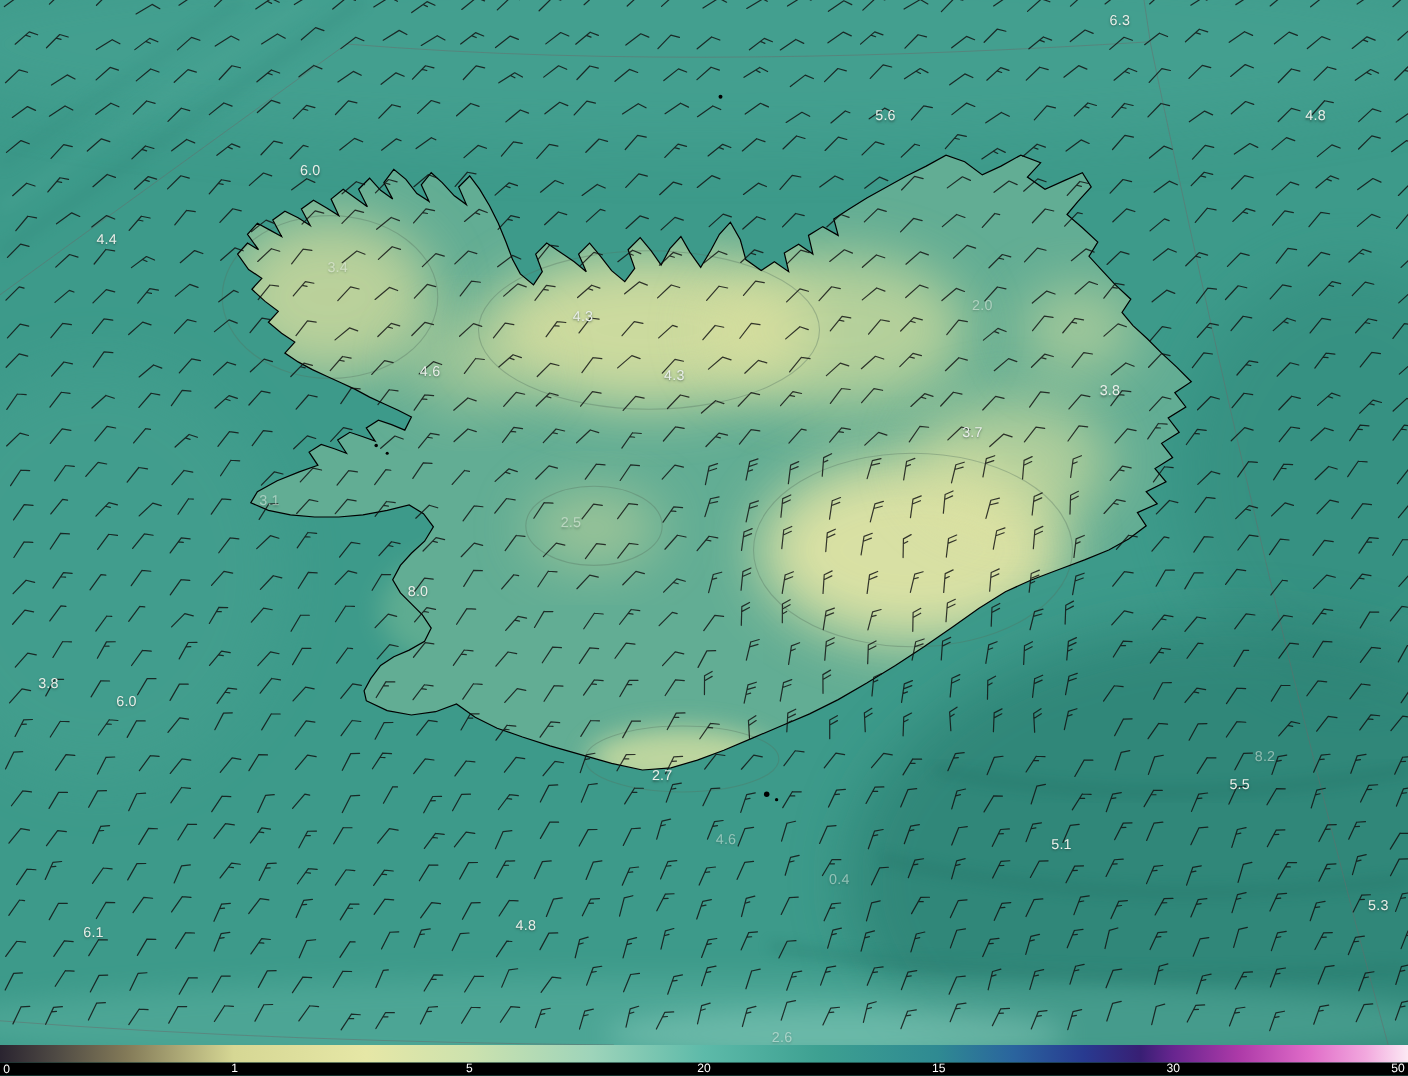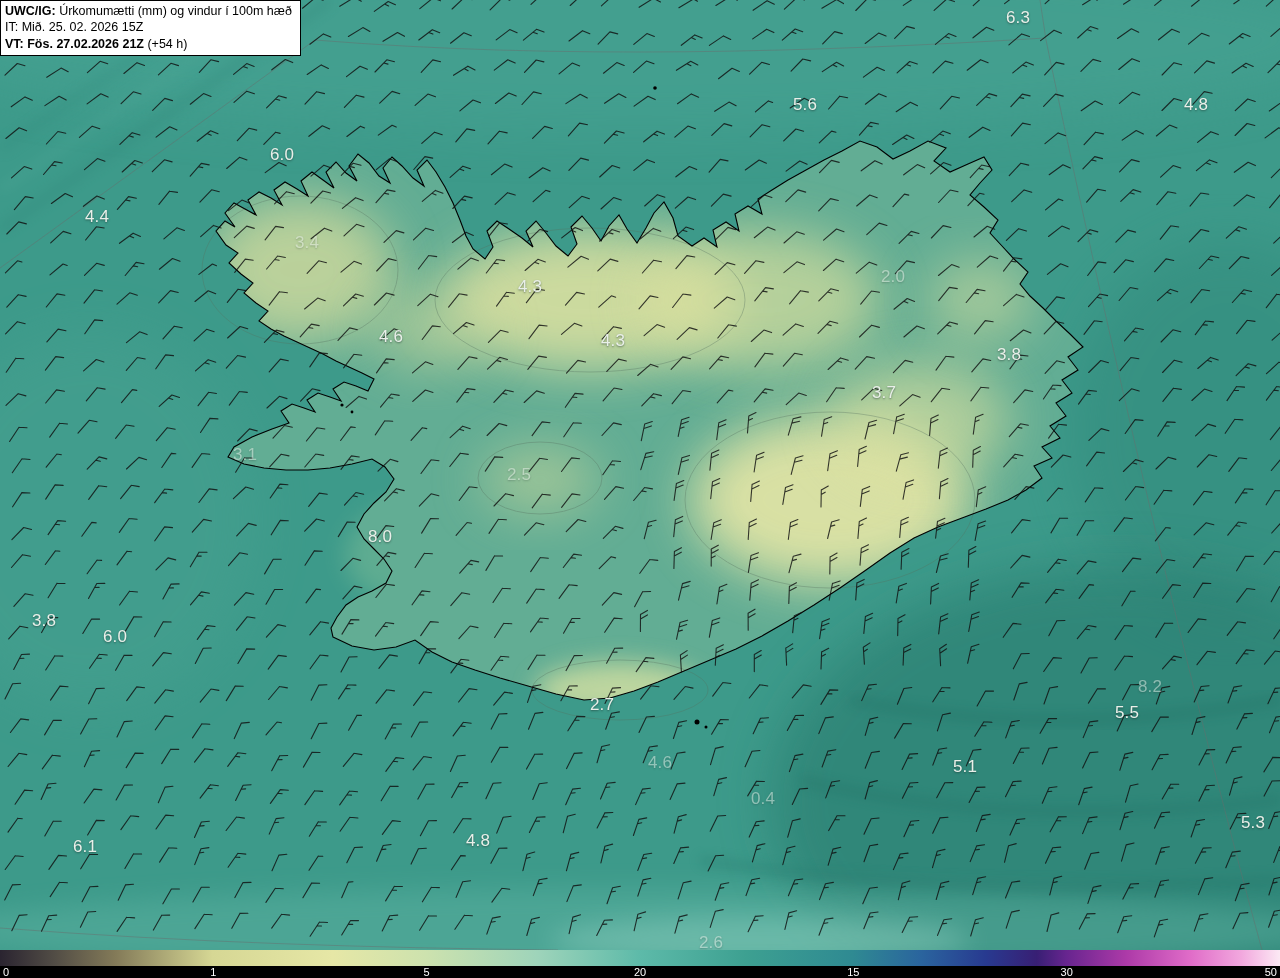--- a/index.html
+++ b/index.html
@@ -1,20 +1,20 @@
 <!DOCTYPE html>
 <html><head>
 <meta charset="utf-8">
 <style>
   html,body{margin:0;padding:0;background:#000;}
   .stage{position:relative;width:1280px;height:978px;overflow:hidden;
          font-family:"Liberation Sans",sans-serif;background:#3d9a8a;}
   #map{position:absolute;top:0;left:0;display:block;}
   #labels{position:absolute;inset:0;pointer-events:none;z-index:8;}
-  .vlabel{position:absolute;transform:translate(-50%,-50%);font-size:17px;
+  .vlabel{position:absolute;transform:translate(-50%,-50%);font-size:13px;
           color:#e9efe9;text-shadow:0 1px 2px rgba(25,45,40,.55);letter-spacing:.2px;}
   .vlabel.faint{opacity:.5;}
   .titlebox{position:absolute;top:0;left:0;background:#fff;border:1px solid #000;
             padding:2px 8px 3px 4px;font-size:12.5px;line-height:1.3;color:#000;z-index:20;}
   .titlebox .b{font-weight:bold;}
   .colorbar{position:absolute;left:0;bottom:0;width:1280px;z-index:15;}
   .cbar-bar{height:16px;width:100%;background:#444;}
   .cbar-ticks{position:relative;height:12px;background:#000;color:#fff;font-size:11px;line-height:12px;}
   .cbar-ticks span{position:absolute;top:0;transform:translateX(-50%);}
 </style>
@@ -125,29 +125,20 @@
       <div class="vlabel" style="left: 1127px; top: 713px;">5.5</div>
       <div class="vlabel faint" style="left: 660px; top: 763px;">4.6</div>
       <div class="vlabel" style="left: 965px; top: 767px;">5.1</div>
       <div class="vlabel faint" style="left: 763px; top: 799px;">0.4</div>
       <div class="vlabel" style="left: 1253px; top: 823px;">5.3</div>
       <div class="vlabel" style="left: 85px; top: 847px;">6.1</div>
       <div class="vlabel" style="left: 478px; top: 841px;">4.8</div>
       <div class="vlabel faint" style="left: 711px; top: 943px;">2.6</div>
     </div>
 
-  <div class="titlebox">
-    <div>
-      <span class="b">UWC/IG:</span><span> Úrkomumætti (mm) og vindur í 100m hæð</span>
-    </div>
-    <div>IT: Mið. 25. 02. 2026 15Z</div>
-    <div>
-      <span class="b">VT: Fös. 27.02.2026 21Z</span><span> (+54 h)</span>
-    </div>
-  </div>
 
   <div class="colorbar">
     <div id="cbar" class="cbar-bar" style="background: linear-gradient(to right, rgb(42, 36, 48) 0%, rgb(79, 74, 68) 4%, rgb(131, 122, 88) 9%, rgb(214, 215, 148) 16.6%, rgb(230, 231, 166) 26%, rgb(205, 226, 174) 33.3%, rgb(158, 212, 186) 42%, rgb(93, 186, 169) 50%, rgb(61, 160, 145) 58.3%, rgb(47, 138, 146) 66.6%, rgb(42, 100, 158) 72%, rgb(40, 58, 144) 77%, rgb(56, 31, 116) 81%, rgb(103, 37, 143) 83.3%, rgb(173, 58, 168) 88%, rgb(224, 108, 200) 93%, rgb(242, 168, 222) 97%, rgb(252, 233, 244) 100%);"></div>
     <div id="cbticks" class="cbar-ticks">
         <span style="left: 3px; transform: none;">0</span>
         <span style="left: 16.6667%;">1</span>
         <span style="left: 33.3333%;">5</span>
         <span style="left: 50%;">20</span>
         <span style="left: 66.6667%;">15</span>
         <span style="left: 83.3333%;">30</span>

